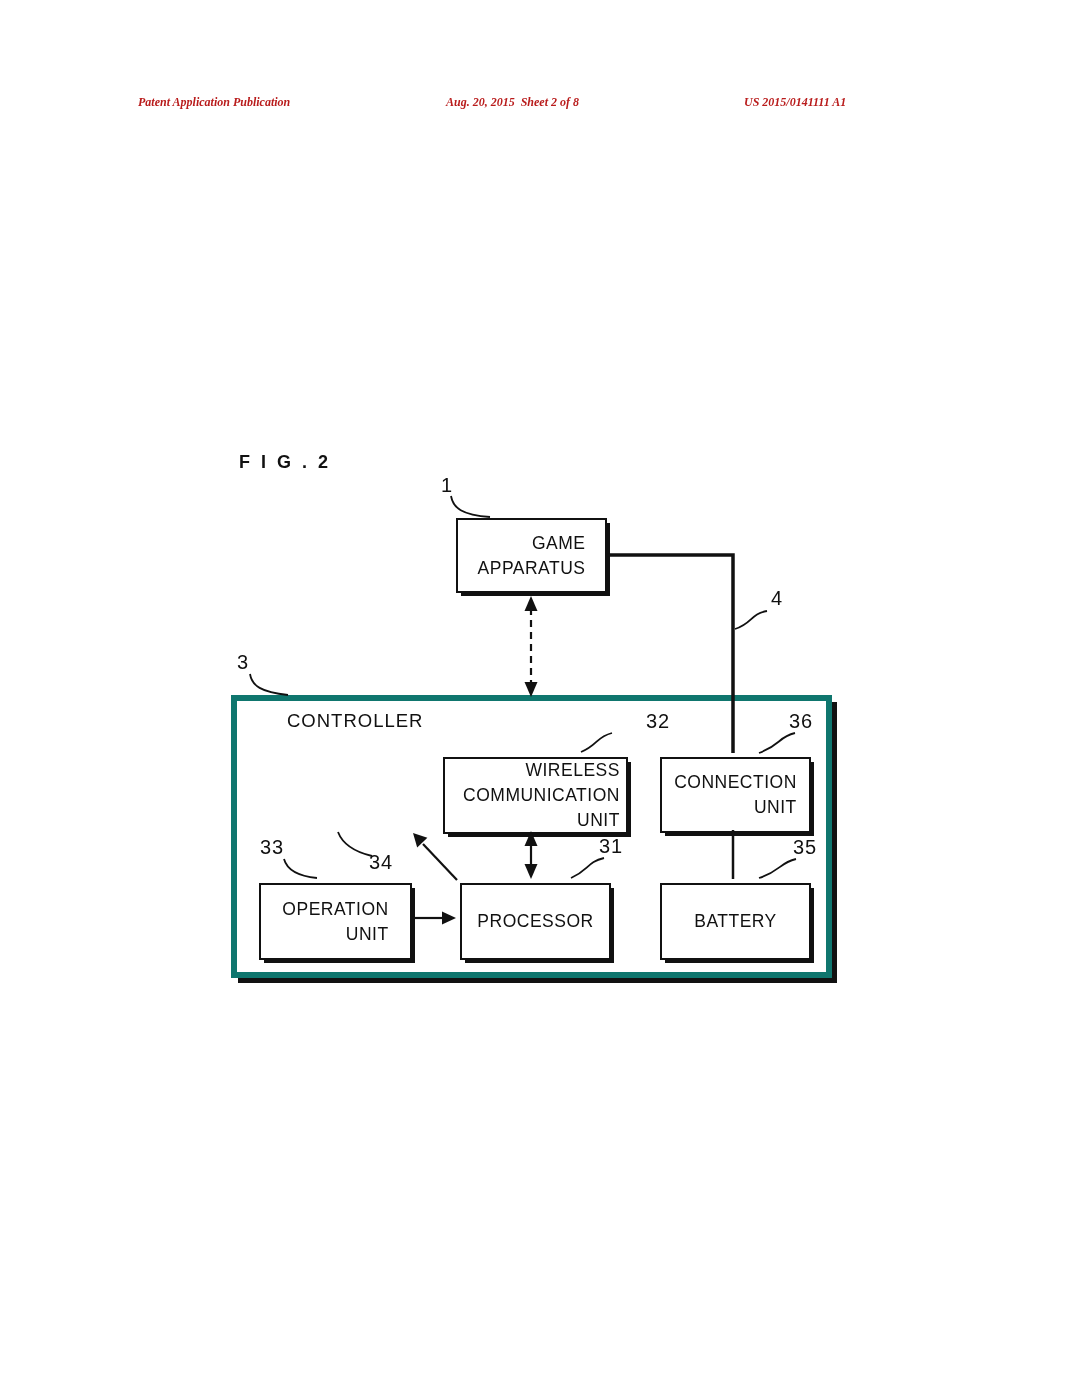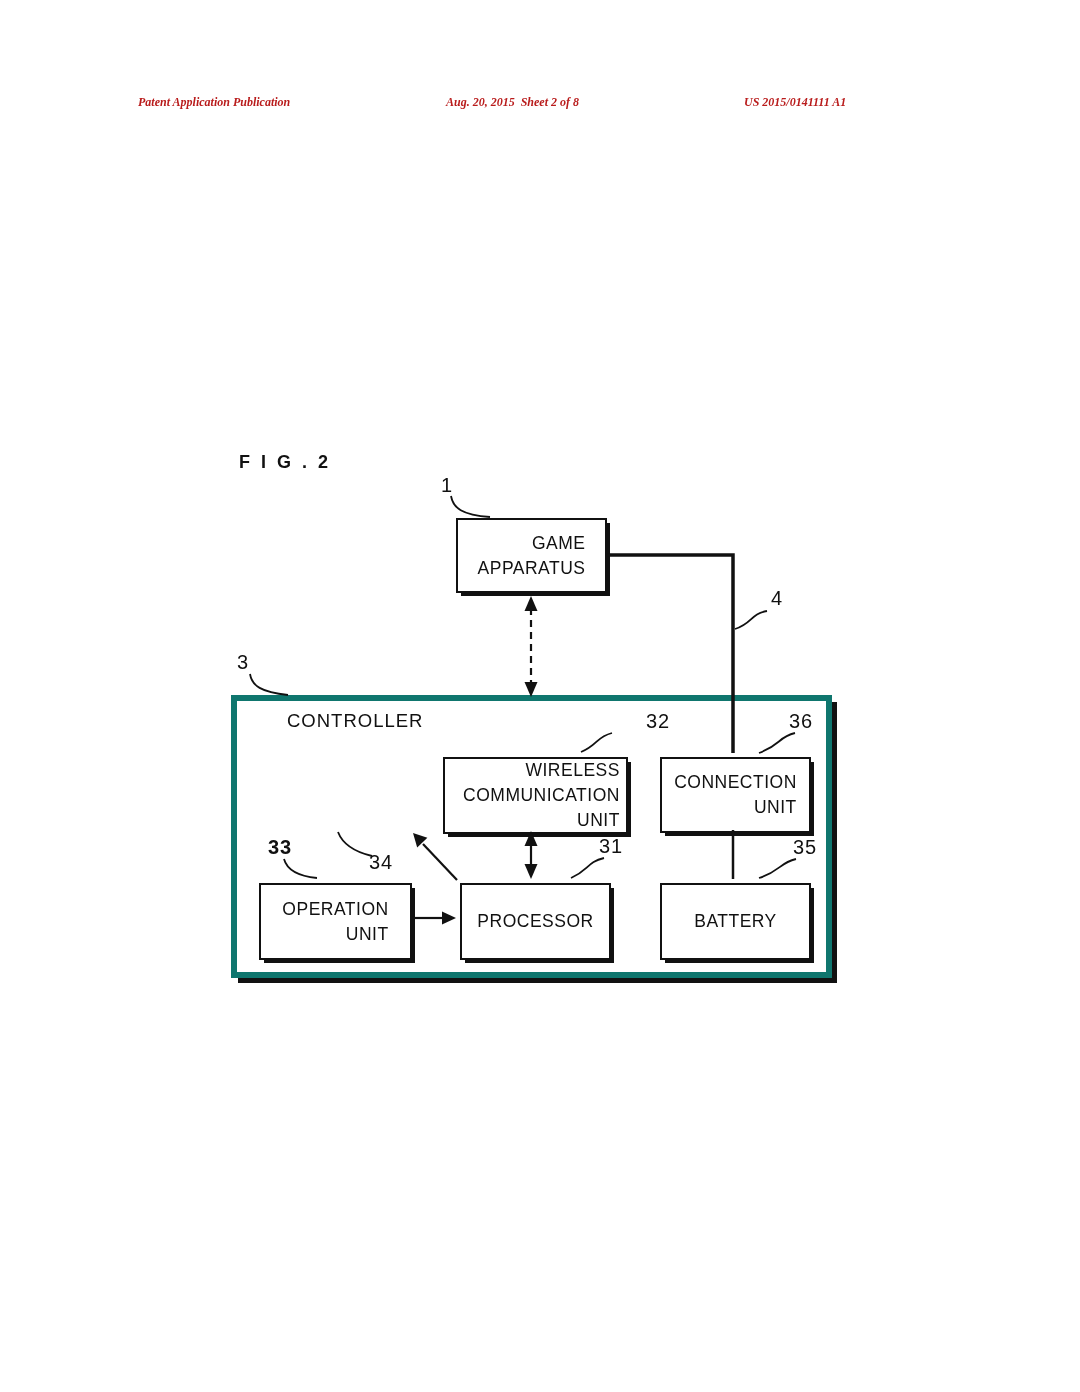--- a/index.html
+++ b/index.html
@@ -114,18 +114,18 @@
     <path d="M338 832 C343 845 355 852 372 856" fill="none" stroke="#111" stroke-width="1.8"></path>
     <path d="M604 858 C587 862 589 870 571 878" fill="none" stroke="#111" stroke-width="1.8"></path>
     <path d="M796 859 C779 863 781 871 759 878" fill="none" stroke="#111" stroke-width="1.8"></path>
   </svg>
 
   <div class="ref" style="left:447px;top:485px;">1</div>
   <div class="ref" style="left:243px;top:662px;">3</div>
   <div class="ref" style="left:777px;top:598px;">4</div>
   <div class="ref" style="left:618px;top:721px;margin-left:40px;">32</div>
   <div class="ref" style="left:801px;top:721px;">36</div>
-  <div class="ref" style="left:280px;top:847px;font-weight:bold;">33</div>
+  <div class="ref" style="left:272px;top:847px;">33</div>
   <div class="ref" style="left:381px;top:862px;">34</div>
   <div class="ref" style="left:611px;top:846px;">31</div>
   <div class="ref" style="left:805px;top:847px;">35</div>
 
 </div>
 
 </body></html>

